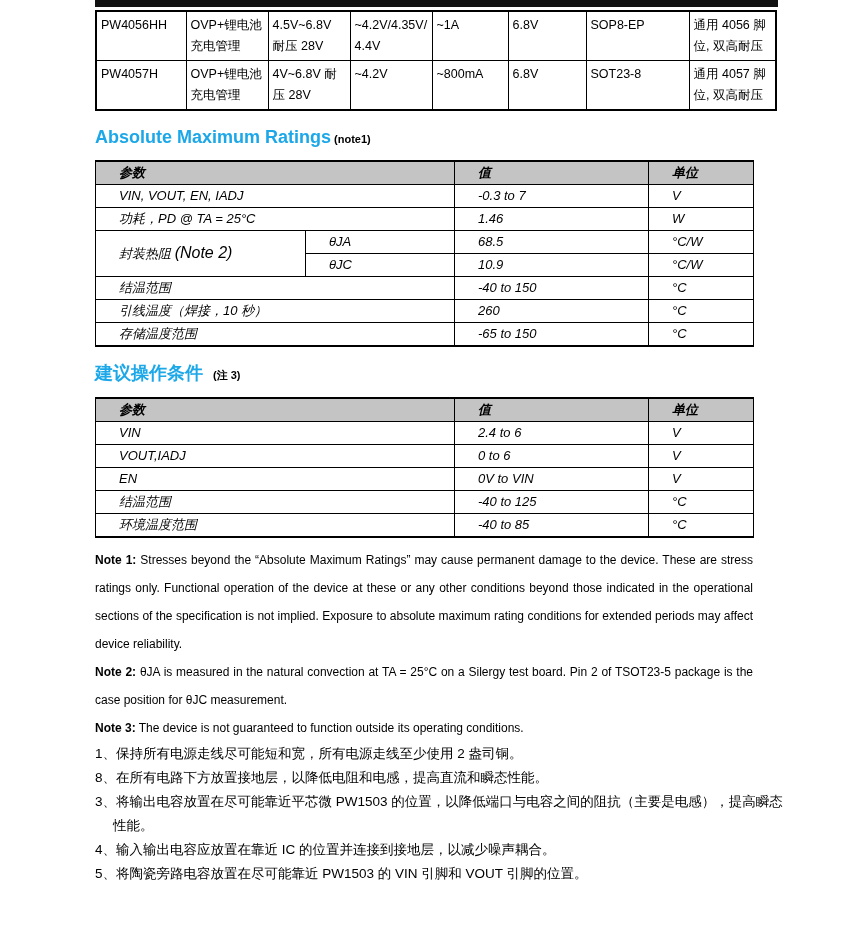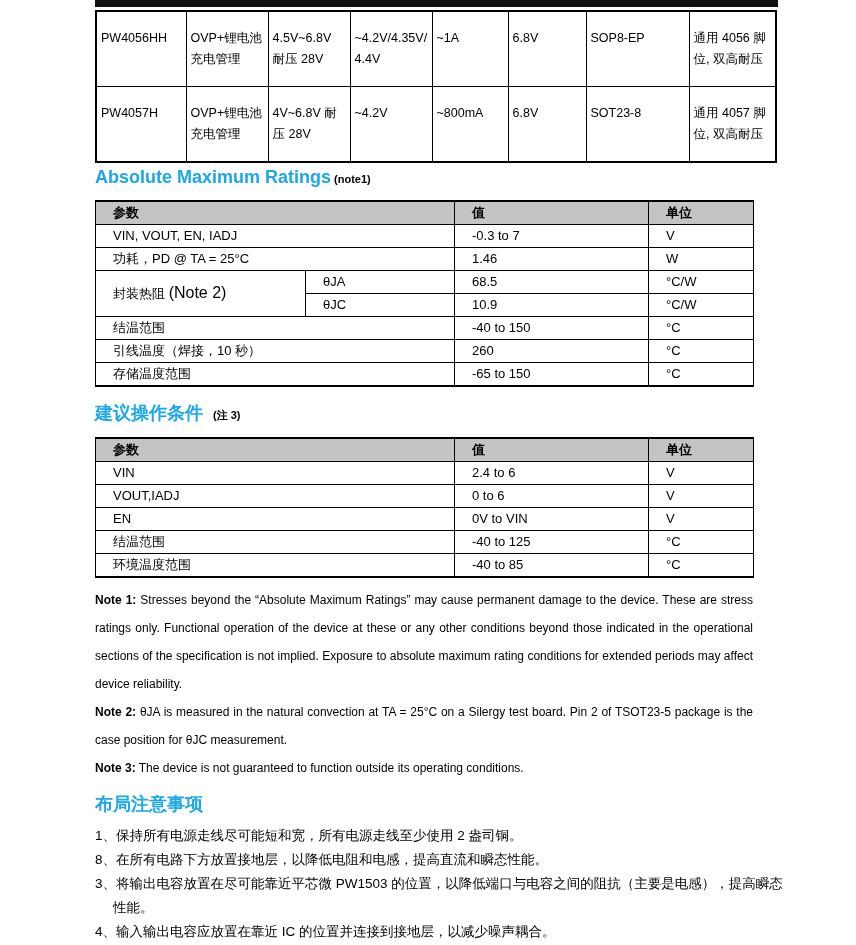--- a/index.html
+++ b/index.html
@@ -20,62 +20,63 @@
 
   
   .product-table {
     margin: 3px 0 0 95px;
     width: 680px;
     border: 2px solid #000;
   }
   .product-table td {
     border: 1px solid #000;
     vertical-align: top;
-    padding: 16px 4px;
+    padding: 3px 4px;
     font-size: 12.5px;
     line-height: 21px;
     word-break: break-all;
   }
 
   
   .section-heading {
     margin-left: 95px;
     font-weight: bold;
     color: #1BA7E8;
     font-size: 18px;
     letter-spacing: 0px;
   }
   .section-heading .title-note {
     color: #000;
     font-size: 11px;
     font-weight: bold;
     margin-left: 3px;
   }
-  .h-abs   { margin-top: 4px; margin-bottom: 12px; }
+  .h-abs   { margin-top: 16px; margin-bottom: 12px; }
   .h-rec   { margin-top: 14px; margin-bottom: 12px; }
   .h-rec .title-note { margin-left: 10px; }
   .h-layout{ margin-top: 10px; margin-bottom: 8px; }
 
   
   .spec-table {
     margin-left: 95px;
     width: 658px;
     border: 1px solid #000;
     border-top-width: 2px;
     border-bottom-width: 2px;
   }
   .spec-table th, .spec-table td {
     border: 1px solid #000;
-    padding: 2px 17px;
+    padding: 2px 23px;
     font-size: 13px;
     line-height: 18px;
     text-align: left;
     vertical-align: middle;
     white-space: nowrap;
     overflow: hidden;
+    font-style: italic;
   }
   .spec-table th {
     background: #C4C4C4;
     font-weight: bold;
   }
   .small-note { font-size: 16px; }
 
   
   .notes {
     margin: 8px 0 0 95px;
@@ -249,23 +250,20 @@
       </tr>
     </tbody>
   </table>
 
   <div class="notes">
     <p class="note"><b>Note 1:</b><span> Stresses beyond the “Absolute Maximum Ratings” may cause permanent damage to the device. These are stress ratings only. Functional operation of the device at these or any other conditions beyond those indicated in the operational sections of the specification is not implied. Exposure to absolute maximum rating conditions for extended periods may affect device reliability.</span></p>
     <p class="note"><b>Note 2:</b><span> θJA is measured in the natural convection at TA = 25°C on a Silergy test board. Pin 2 of TSOT23-5 package is the case position for θJC measurement.</span></p>
     <p class="note"><b>Note 3:</b><span> The device is not guaranteed to function outside its operating conditions.</span></p>
   </div>
 
-  <div class="section-heading h-layout">
-    <span>布局注意事项</span>
-  </div>
 
   <div class="layout-body">
     <div class="layout-item">1、保持所有电源走线尽可能短和宽，所有电源走线至少使用 2 盎司铜。</div>
     <div class="layout-item">8、在所有电路下方放置接地层，以降低电阻和电感，提高直流和瞬态性能。</div>
     <div class="layout-item">3、将输出电容放置在尽可能靠近平芯微 PW1503 的位置，以降低端口与电容之间的阻抗（主要是电感），提高瞬态性能。</div>
     <div class="layout-item">4、输入输出电容应放置在靠近 IC 的位置并连接到接地层，以减少噪声耦合。</div>
     <div class="layout-item">5、将陶瓷旁路电容放置在尽可能靠近 PW1503 的 VIN 引脚和 VOUT 引脚的位置。</div>
   </div>
 
 </div>

